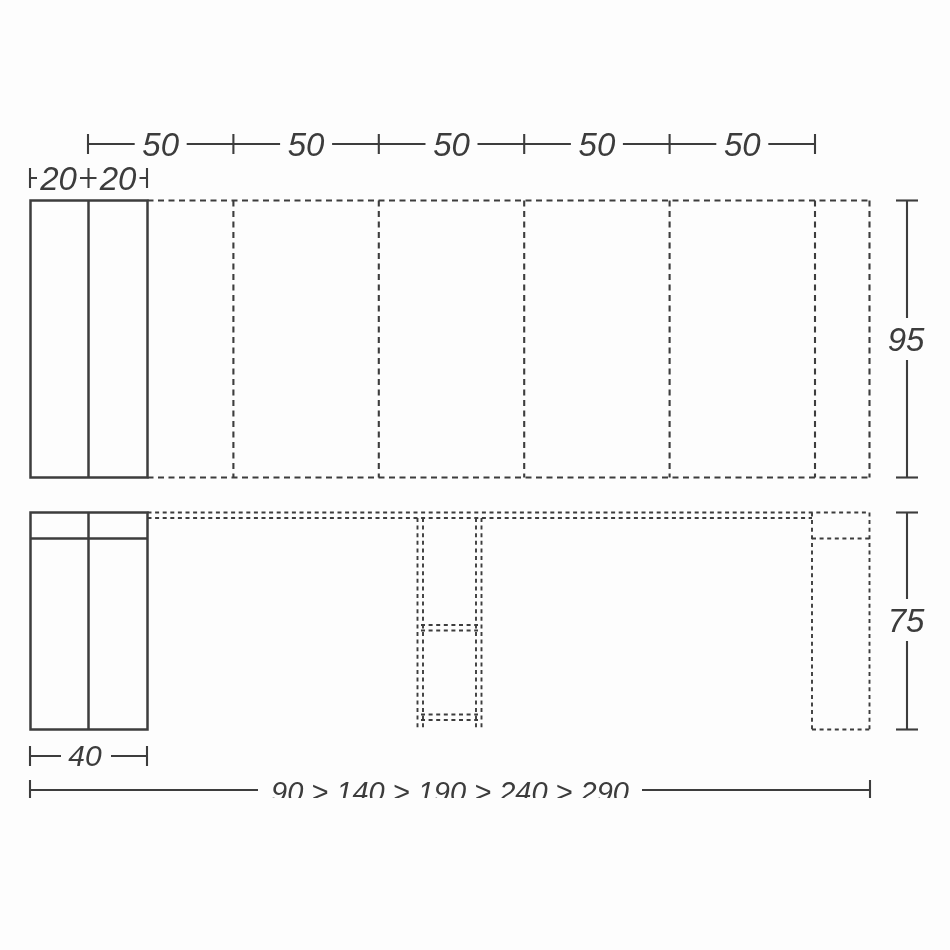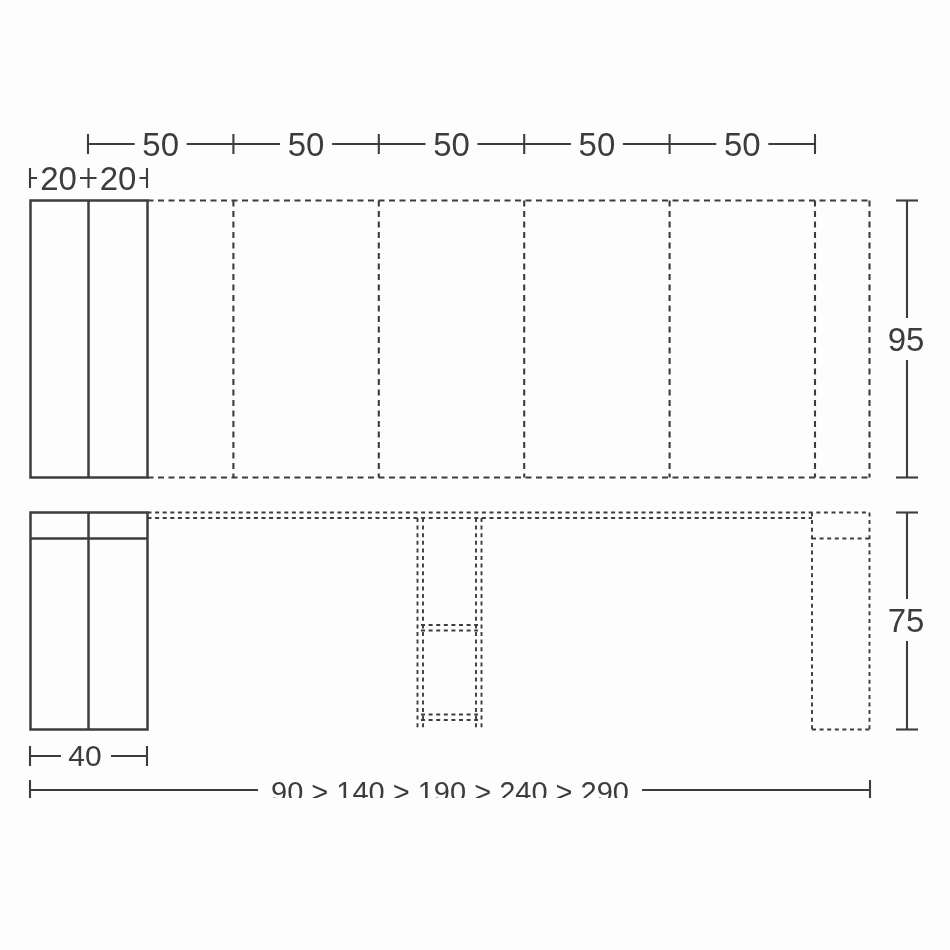--- a/index.html
+++ b/index.html
@@ -10,20 +10,21 @@
   html, body {
     margin: 0;
     padding: 0;
     background: var(--background);
   }
   .stage {
     width: 950px;
     height: 798px;
     background: var(--background);
     position: relative;
+    font-style: italic;
   }
   svg { display: block; }
   .ln {
     stroke: var(--line);
     stroke-width: 2.1;
     fill: none;
   }
   .thick { stroke-width: 2.5; }
   .dash { stroke-dasharray: 6 4.5; }
   .dash2 { stroke-dasharray: 4 3.6; stroke-width: 1.9; }

